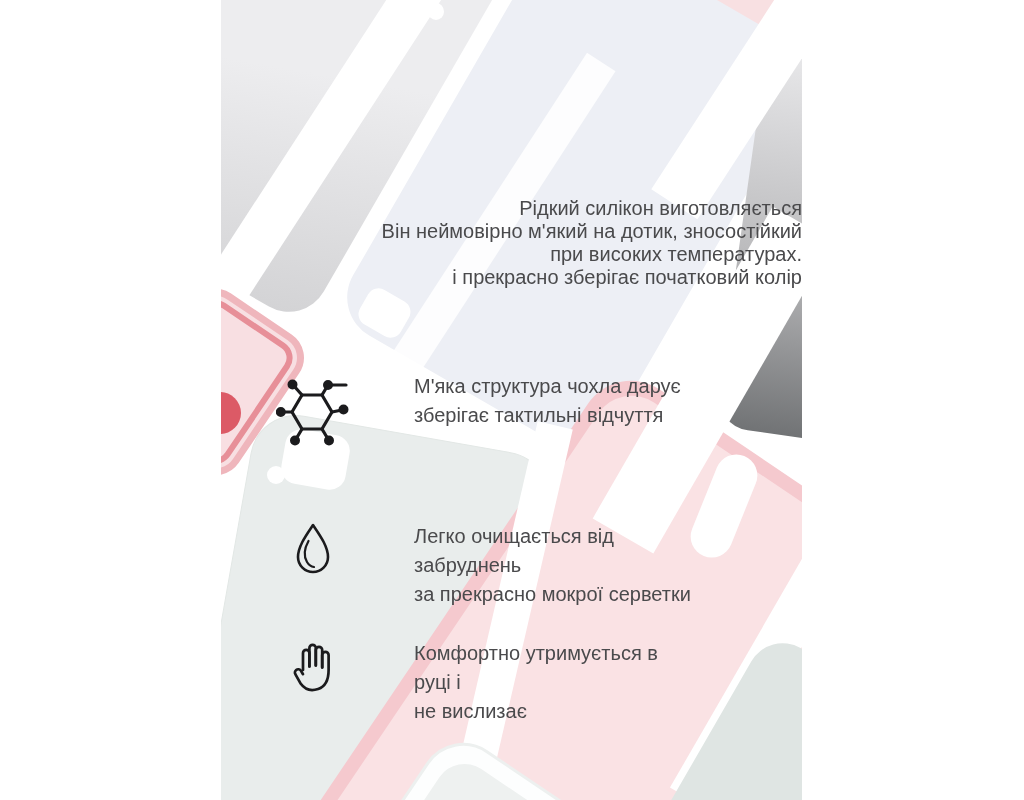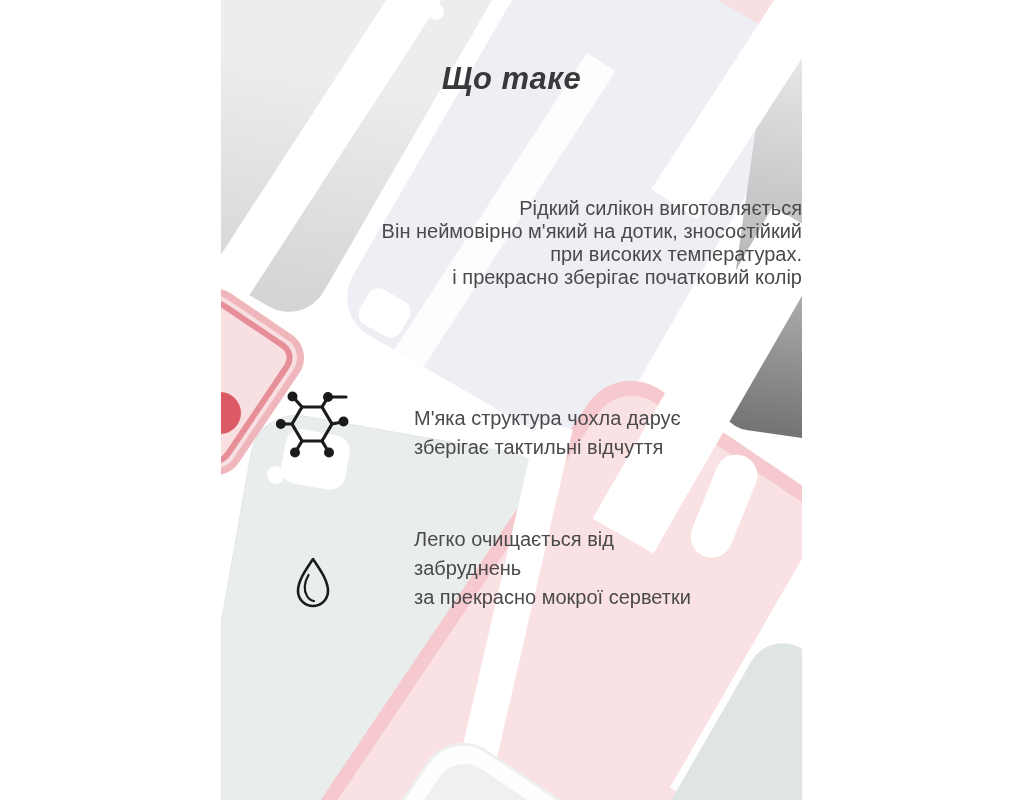--- a/index.html
+++ b/index.html
@@ -59,21 +59,21 @@
     position:absolute;top:62px;left:0;right:0;text-align:center;
     font-style:italic;font-weight:700;font-size:31px;line-height:34px;
     letter-spacing:.5px;color:#39393b;
   }
   .intro{
     position:absolute;top:197px;left:0;right:0;text-align:right;
     font-size:20px;line-height:23px;color:#4a4a4c;
   }
   .feature{
     position:absolute;left:0;width:473px;height:90px;
-    display:flex;align-items:flex-end;
+    display:flex;align-items:flex-start;
   }
   .feature.f1{top:372px;} .feature.f2{top:522px;} .feature.f3{top:639px;}
   .icon-wrap{width:184px;flex:none;display:flex;justify-content:center;align-items:center;}
   .ftext{margin-left:9px;font-size:20px;line-height:29px;color:#4a4a4c;}
   .icon-svg{display:block;}
 </style>
 </head>
 <body>
 
 <div class="poster">
@@ -107,21 +107,20 @@
 
   <div class="cut cut-a"></div>
   <div class="cut cut-b"></div>
   <div class="cut cut-d"></div>
   <div class="cut cut-d2"></div>
   <div class="cut cut-e"></div>
 
   <div class="content">
 
     <div class="title">
-      <div>Що таке</div>
     </div>
 
     <div class="intro">
       <div>Рідкий силікон виготовляється</div>
       <div>Він неймовірно м'який на дотик, зносостійкий</div>
       <div>при високих температурах.</div>
       <div>і прекрасно зберігає початковий колір</div>
     </div>
 
     <div class="feature f1">
@@ -154,15 +153,31 @@
           <path d="M20 3 C 14 12, 5 24, 5 35 a15 15 0 0 0 30 0 C 35 24, 26 12, 20 3 Z"></path>
           <path d="M15.5 19 C 11 27, 10.5 34, 14 40 C 15.5 42.5, 18 44.5, 21 45" stroke-width="2.2"></path>
         </svg>
       </div>
       <div class="ftext">
         <div>Легко очищається від забруднень</div>
         <div>за прекрасно мокрої серветки</div>
       </div>
     </div>
 
+    <div class="feature f3">
+      <div class="icon-wrap">
+        <svg class="icon-svg" width="44" height="56" viewBox="0 0 44 56" fill="none" stroke="#1b1b1d" stroke-width="2.7" stroke-linecap="round" stroke-linejoin="round">
+          <path d="M12 31 V14 a3.2 3.2 0 0 1 6.4 0 V27.5"></path>
+          <path d="M18.4 27.5 V9 a3.2 3.2 0 0 1 6.4 0 V26.5"></path>
+          <path d="M24.8 26.5 V11 a3.2 3.2 0 0 1 6.4 0 V28.5"></path>
+          <path d="M31.2 28.5 V16 a3.2 3.2 0 0 1 6.4 0 V31
+                   c0 10 -3 16.5 -10.5 19 c-7 2.3 -13.4 0.2 -17.3 -5.2
+                   L4.6 35.6 a3.3 3.3 0 0 1 5.2 -4.1 L12 35.2"></path>
+        </svg>
+      </div>
+      <div class="ftext">
+        <div>Комфортно утримується в руці і</div>
+        <div>не вислизає</div>
+      </div>
+    </div>
 
   </div>
 </div>
 
 </body></html>

